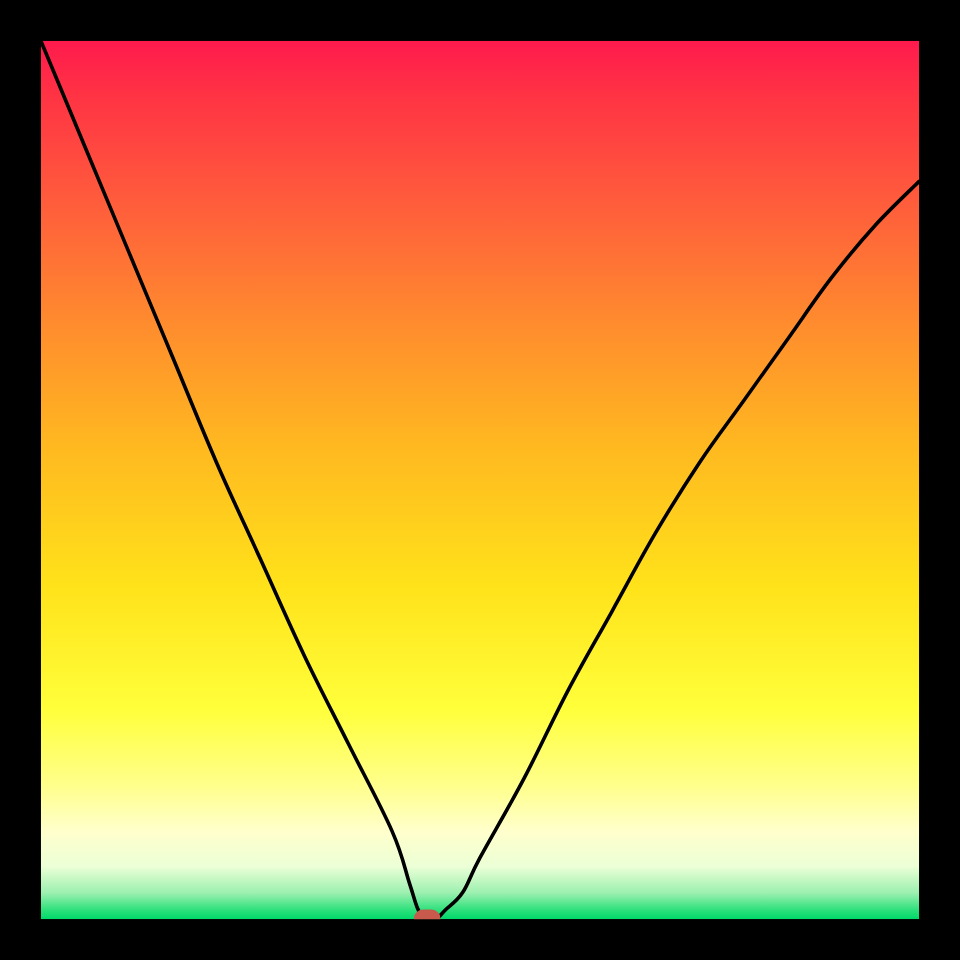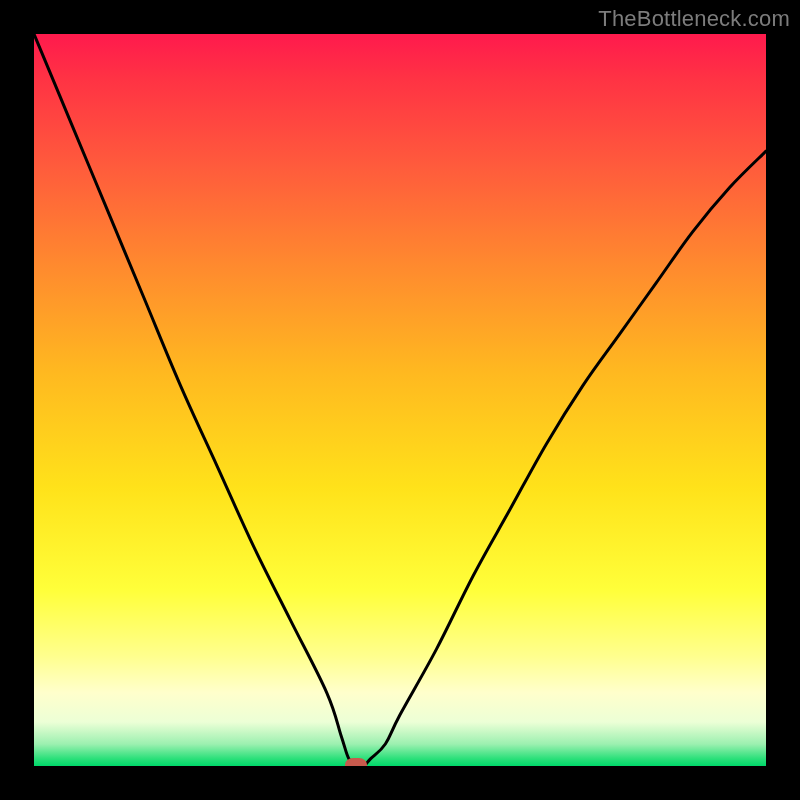--- a/index.html
+++ b/index.html
@@ -66,21 +66,20 @@
     border-radius: 8px / 7px;
     background: #c75a4d;
     left: 311px;
     top: 717px;
   }
 </style>
 </head>
 <body>
 
 <div class="frame">
-  <div class="watermark">TheBottleneck.com</div>
 
   <div class="plot">
     <div class="gradient"></div>
 
     <svg class="curve" viewBox="0 0 732 732" preserveAspectRatio="none">
       <path id="curve-path" fill="none" stroke="#000" stroke-width="3" stroke-linecap="round" stroke-linejoin="round" d="M 0,0 C 6.588,15.811200000000005 23.424,56.21760000000005 36.6,87.84000000000003 C 49.776,119.46240000000002 60.02400000000001,144.05759999999995 73.2,175.67999999999995 C 86.376,207.30239999999995 96.624,231.89759999999998 109.8,263.52 C 122.976,295.1424 133.22400000000002,321.0552 146.4,351.36 C 159.576,381.6648 169.824,402.8928 183,431.88 C 196.176,460.86719999999997 206.424,484.7304 219.6,512.4 C 232.77599999999998,540.0696 243.024,559.248 256.2,585.6 C 269.376,611.952 283.5768,637.7184 292.8,658.8 C 302.02320000000003,679.8815999999999 303.48720000000003,690.8616000000001 307.44,702.72 C 311.39279999999997,714.5784 312.1248,719.4096 314.76,724.68 C 317.3952,729.9504 319.4448,730.6824 322.08,732 C 324.7152,733.3176 326.76480000000004,733.3176 329.40000000000003,732 C 332.03520000000003,730.6824 332.7672,728.6328 336.72,724.68 C 340.67280000000005,720.7271999999999 346.0896,717.9456 351.36,710.04 C 356.6304,702.1343999999999 356.7768,697.8888 366,680.76 C 375.2232,663.6312 389.42400000000004,639.9144 402.6,614.88 C 415.776,589.8456 426.024,566.7144000000001 439.2,541.6800000000001 C 452.376,516.6456000000001 462.624,499.5168 475.8,475.8 C 488.976,452.08320000000003 499.224,432.3192 512.4,409.92 C 525.576,387.5208 535.824,371.124 549,351.36 C 562.176,331.596 572.424,318.5664 585.6,300.12 C 598.7760000000001,281.6736 609.0239999999999,267.3264 622.1999999999999,248.88 C 635.376,230.43359999999998 645.624,214.76879999999997 658.8000000000001,197.64 C 671.9760000000001,180.5112 682.2239999999999,168.2136 695.4,153.72000000000003 C 708.576,139.22640000000004 725.412,123.70800000000001 732,117.12"></path>
     </svg>
 
     <div class="marker" style="left: 311.08px; top: 724px; background: rgb(199, 90, 77);"></div>
   </div>

